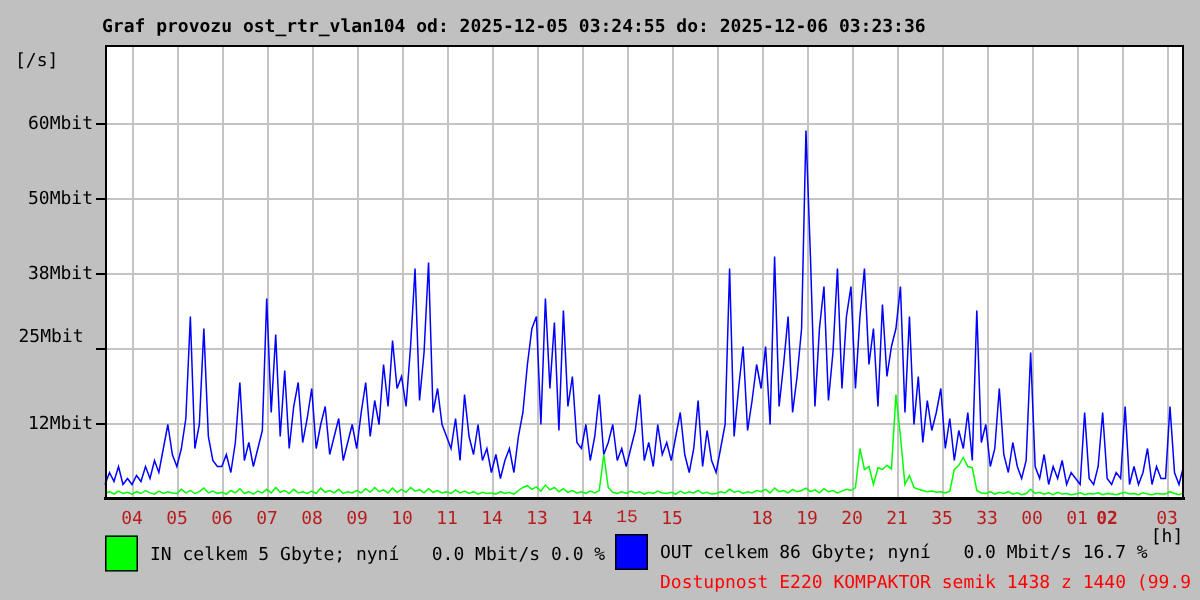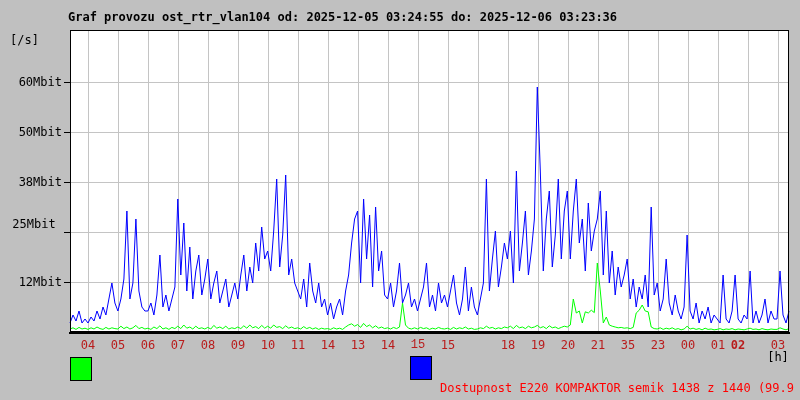--- a/index.html
+++ b/index.html
@@ -105,24 +105,26 @@
       <div class="abs hour-label" style="left: 343px;">13</div>
       <div class="abs hour-label" style="left: 373px;">14</div>
       <div class="abs hour-label" style="left: 403px; font-family: Liberation Mono, monospace;">15</div>
       <div class="abs hour-label" style="left: 433px;">15</div>
       <div class="abs hour-label" style="left: 463px;"></div>
       <div class="abs hour-label" style="left: 493px;">18</div>
       <div class="abs hour-label" style="left: 523px;">19</div>
       <div class="abs hour-label" style="left: 553px;">20</div>
       <div class="abs hour-label" style="left: 583px;">21</div>
       <div class="abs hour-label" style="left: 613px;">35</div>
-      <div class="abs hour-label" style="left: 643px;">23</div>
+      <div class="abs hour-label" style="left: 643px;">33</div>
       <div class="abs hour-label" style="left: 673px;">00</div>
       <div class="abs hour-label" style="left: 703px;">01</div>
       <div class="abs hour-label" style="left: 723px; font-weight: bold;">02</div>
       <div class="abs hour-label" style="left: 763px;">03</div>
     </div>
   <div id="xunit" class="abs">[h]</div>
 
   <div id="in-swatch" class="abs swatch" style="background: rgb(0, 255, 0);"></div>
+  <div id="in-legend" class="abs legend-text">IN celkem 5 Gbyte; nyní   0.0 Mbit/s 0.0 %</div>
   <div id="out-swatch" class="abs swatch" style="background: rgb(0, 0, 255);"></div>
+  <div id="out-legend" class="abs legend-text">OUT celkem 86 Gbyte; nyní   0.0 Mbit/s 16.7 %</div>
   <div id="availability" class="abs" style="color: rgb(255, 0, 0);">Dostupnost E220 KOMPAKTOR semik 1438 z 1440 (99.9 %)</div>
 </div>
 
 </body></html>

